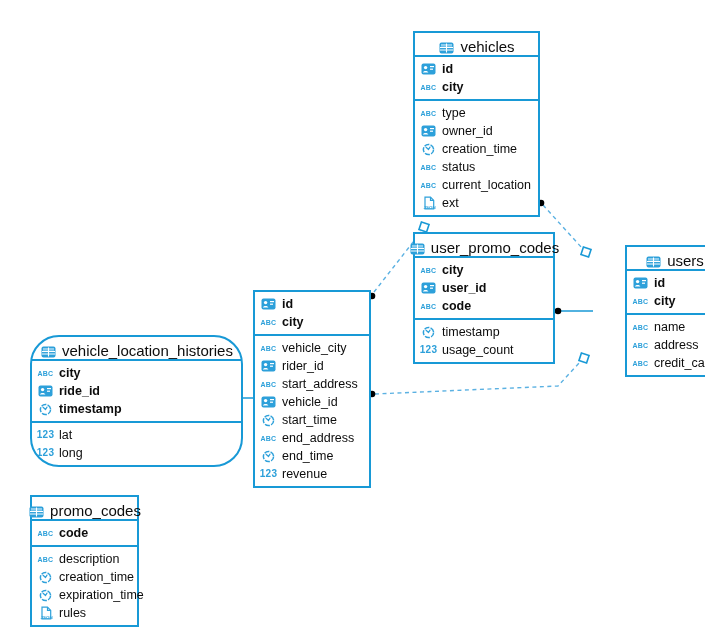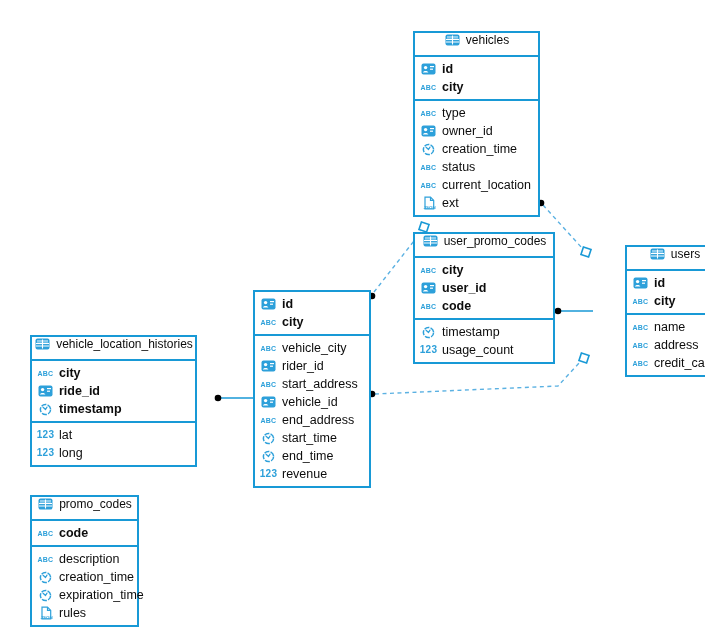--- a/index.html
+++ b/index.html
@@ -18,25 +18,25 @@
     z-index:1;
     background:#ffffff;
     border:2px solid #1899d6;
     box-sizing:border-box;
     color:#0c0c0c;
     font-size:12.5px;
     cursor:move;
   }
   .table-header{
     height:22px;
-    display:flex;align-items:flex-start;justify-content:center;gap:5px;
+    display:flex;align-items:flex-end;justify-content:center;gap:5px;
     border-bottom:2px solid #1899d6;
     padding:0 6px;
     white-space:nowrap;
-    font-size:12px;
+    font-size:15px;
   }
   .sec{padding:3px 0;text-align:right;}
   .pk-sec{border-bottom:2px solid #1899d6;}
   .row{
     height:18px;
     display:flex;align-items:center;gap:5px;
     padding:0 5px;
     white-space:nowrap;
     cursor:default;
   }
@@ -53,21 +53,21 @@
     line-height:1;
   }
   .type-txt.num{font-size:10px;font-weight:700;}
   .field-name{overflow:visible;}
 
   
   #table-vehicles{left:413px;top:31px;width:127px;}
   #table-user_promo_codes{left:413px;top:232px;width:142px;}
   #table-users{left:593px;top:245px;width:99px;margin-left:32px;}
   #table-rides{left:253px;top:290px;width:118px;}
-  #table-vehicle_location_histories{left:30px;top:335px;width:167px;}
+  #table-vehicle_location_histories{left:30px;top:335px;width:213px;border-radius:29px;}
   #table-promo_codes{left:30px;top:495px;width:109px;}
 </style>
 </head>
 <body>
 
 <div id="canvas">
 
   <svg id="connector-layer" width="705" height="636" viewBox="0 0 705 636">
 
     <g class="rel-line">
@@ -352,32 +352,32 @@
                 <circle cx="4.6" cy="4.6" r="1.7" fill="#ffffff"></circle>
                 <path d="M1.9 9.6 C1.9 7.3 7.3 7.3 7.3 9.6 Z" fill="#ffffff"></path>
                 <line x1="9" y1="3.6" x2="13" y2="3.6" stroke="#ffffff" stroke-width="1.2"></line>
                 <line x1="9" y1="6.2" x2="12" y2="6.2" stroke="#ffffff" stroke-width="1.2"></line>
               </svg>
             </span>
     <span class="field-name">vehicle_id</span>
   </div>
           <div class="row">
     <span class="icon-box field-icon">
+              <svg width="13" height="13" viewBox="0 0 14 14">
+                <circle cx="7" cy="7" r="5.5" fill="none" stroke="#2da0da" stroke-width="1.6" stroke-dasharray="5.5 1.4"></circle>
+                <path d="M7 7 L4.4 4.6 M7 7 L8.6 4.4" fill="none" stroke="#2da0da" stroke-width="1.3" stroke-linecap="round"></path>
+              </svg>
+            </span>
+    <span class="field-name">start_time</span>
+  </div>
+          <div class="row">
+    <span class="icon-box field-icon">
               <span class="type-txt">ABC</span>
             </span>
     <span class="field-name">end_address</span>
-  </div>
-          <div class="row">
-    <span class="icon-box field-icon">
-              <svg width="13" height="13" viewBox="0 0 14 14">
-                <circle cx="7" cy="7" r="5.5" fill="none" stroke="#2da0da" stroke-width="1.6" stroke-dasharray="5.5 1.4"></circle>
-                <path d="M7 7 L4.4 4.6 M7 7 L8.6 4.4" fill="none" stroke="#2da0da" stroke-width="1.3" stroke-linecap="round"></path>
-              </svg>
-            </span>
-    <span class="field-name">start_time</span>
   </div>
           <div class="row">
     <span class="icon-box field-icon">
               <svg width="13" height="13" viewBox="0 0 14 14">
                 <circle cx="7" cy="7" r="5.5" fill="none" stroke="#2da0da" stroke-width="1.6" stroke-dasharray="5.5 1.4"></circle>
                 <path d="M7 7 L4.4 4.6 M7 7 L8.6 4.4" fill="none" stroke="#2da0da" stroke-width="1.3" stroke-linecap="round"></path>
               </svg>
             </span>
     <span class="field-name">end_time</span>
   </div>

